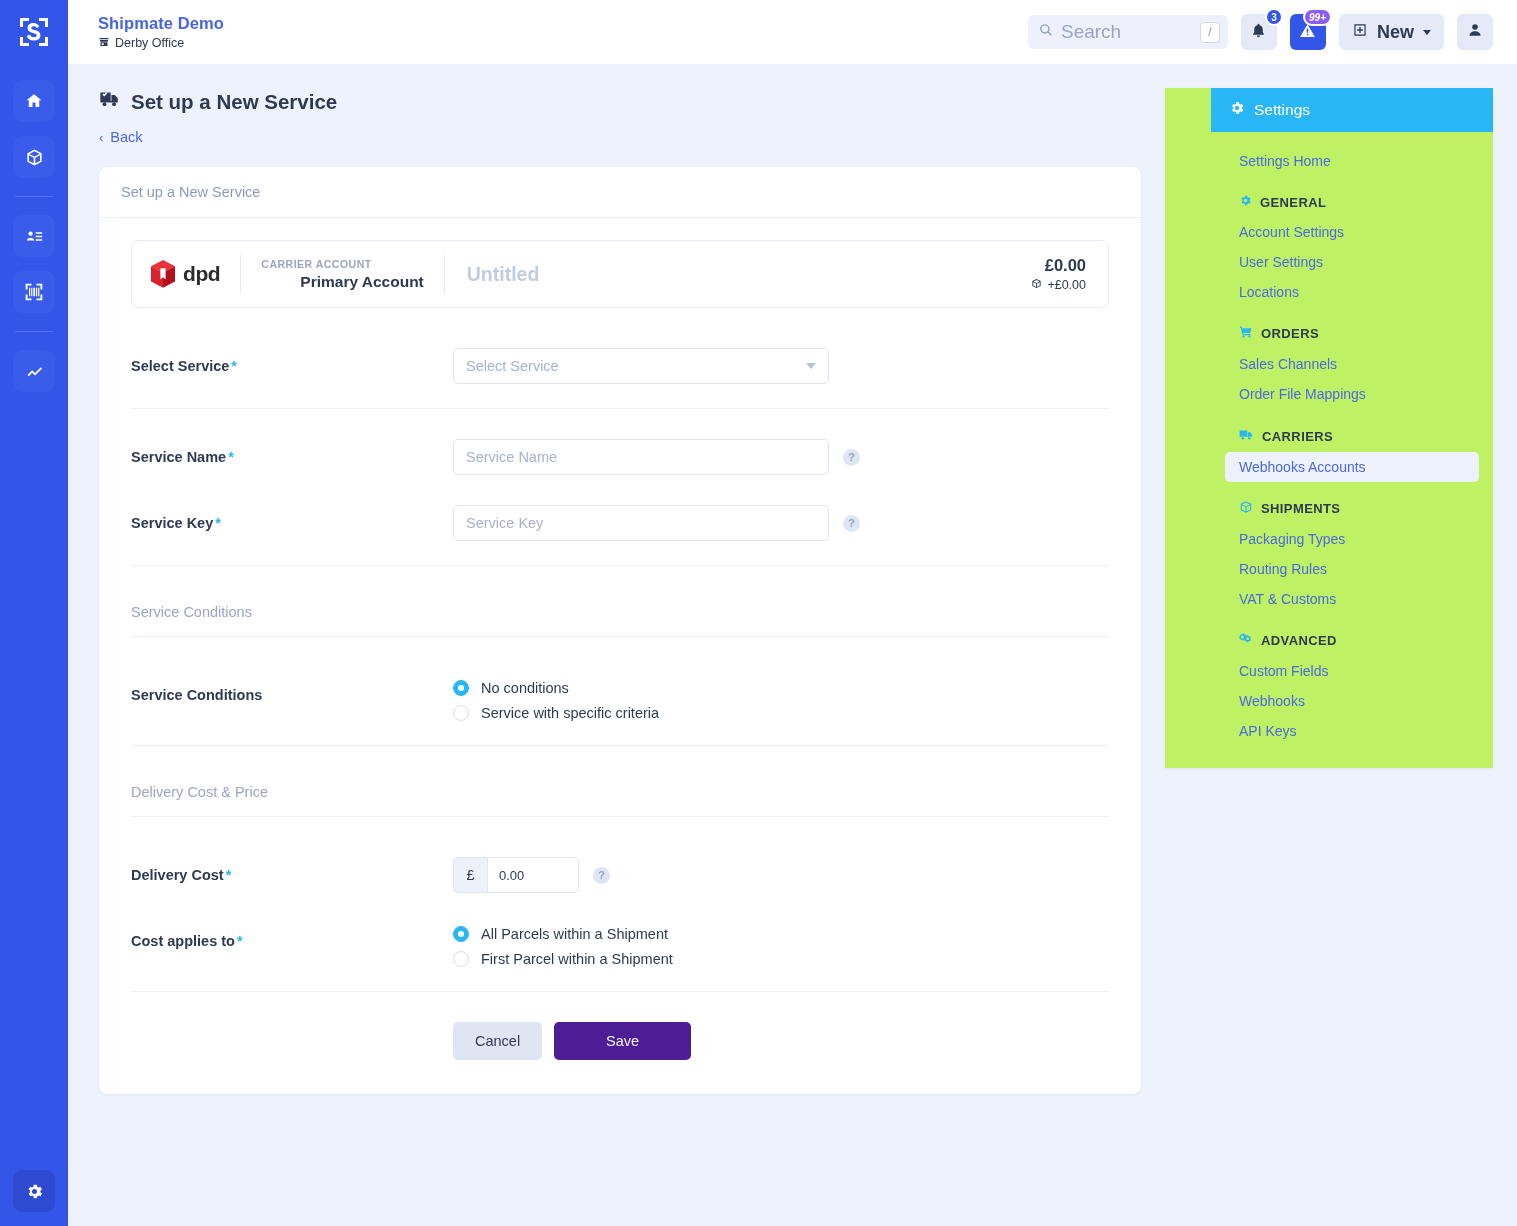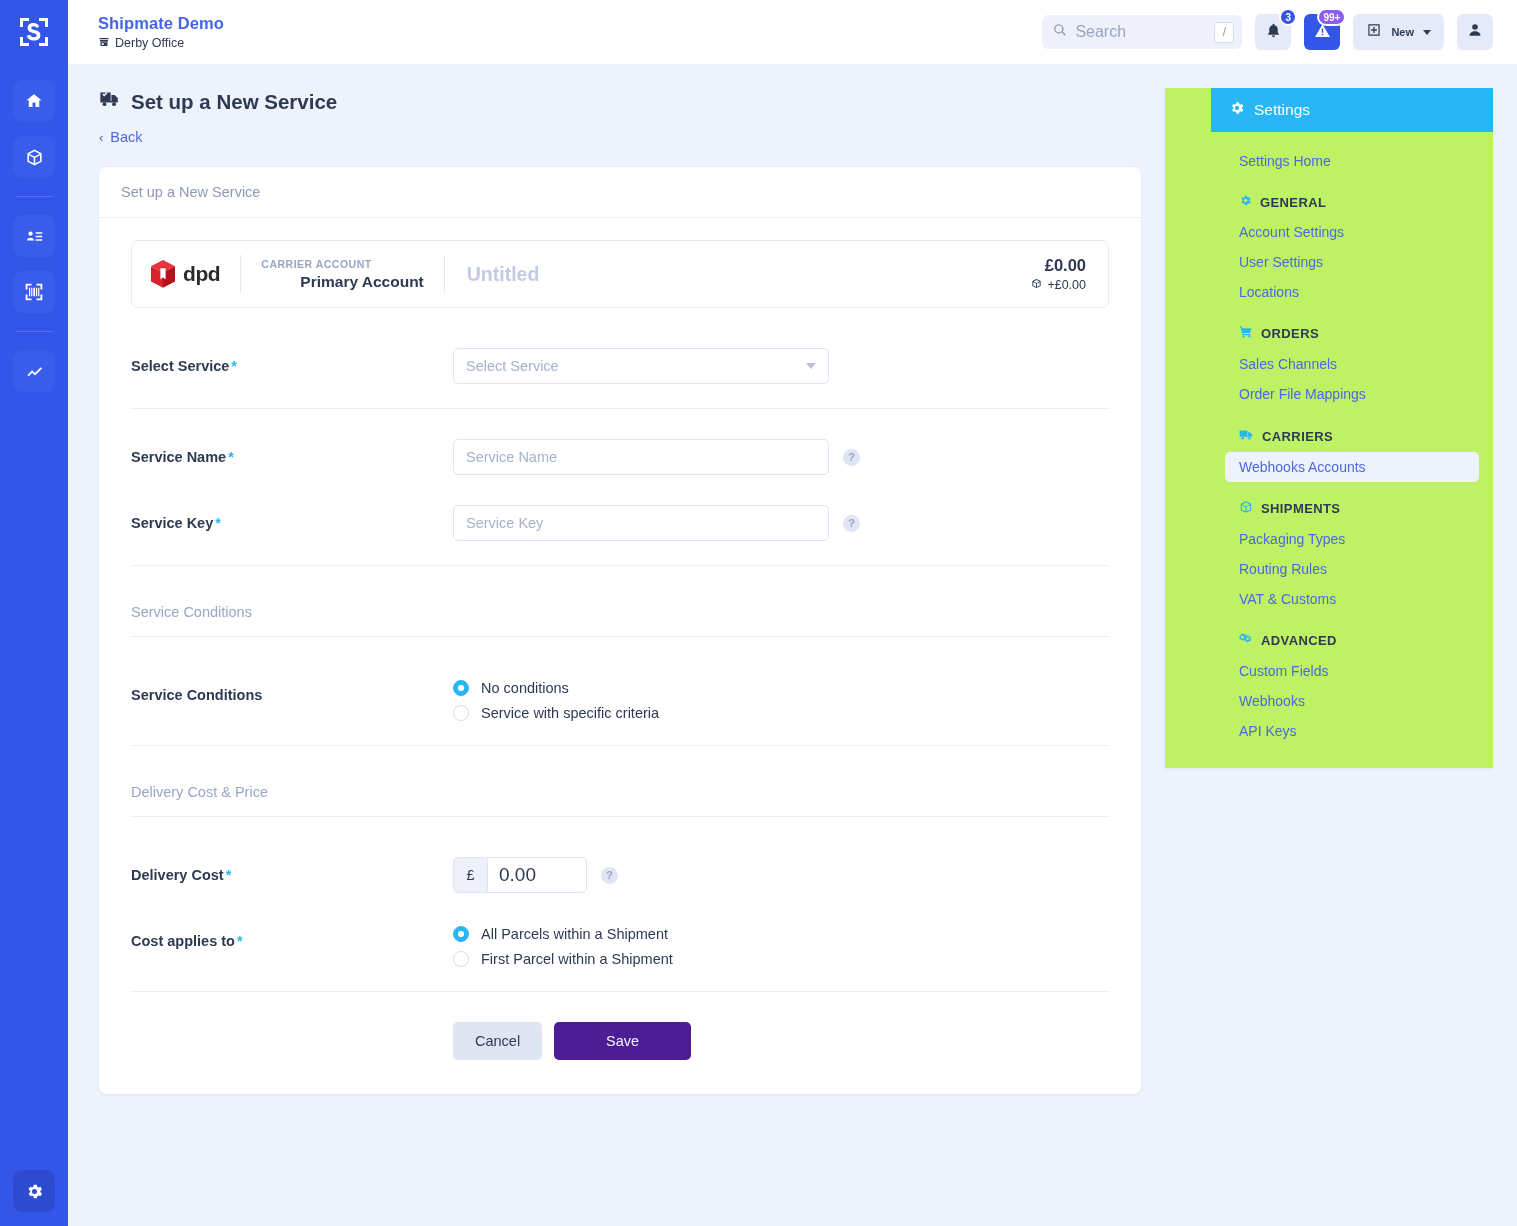--- a/index.html
+++ b/index.html
@@ -47,46 +47,46 @@
   .brand-title { color: #4664e8; font-size: 16.5px; font-weight: bold; letter-spacing: .1px; }
   .brand-sub { color: #2e3a52; font-size: 12.5px; display: flex; align-items: center; gap: 5px; margin-top: 3px; }
   .brand-sub svg { fill: #2e3a52; }
   .top-right { margin-left: auto; display: flex; align-items: center; gap: 13px; }
 
   .search {
     width: 200px; height: 34px; background: #eef1fb; border-radius: 6px;
     display: flex; align-items: center; padding: 0 8px 0 11px; gap: 8px; cursor: text;
   }
   .search svg { fill: #8f9bbb; flex: 0 0 auto; }
-  .search-text { color: #9aa4c2; font-size: 16px; flex: 1; }
+  .search-text { color: #9aa4c2; font-size: 19px; flex: 1; }
   .slash {
     width: 20px; height: 21px; border: 1px solid #d2d9ee; border-radius: 4px; background: #fff;
     color: #8b96b6; font-size: 12px; display: flex; align-items: center; justify-content: center;
   }
 
   .icon-btn {
     width: 36px; height: 36px; border-radius: 6px; background: #e6eaf8;
     display: flex; align-items: center; justify-content: center; position: relative; cursor: pointer;
   }
   .icon-btn svg { fill: #2e3a52; }
   .icon-btn.alert { background: #3355e8; }
   .icon-btn.alert svg { fill: #fff; }
   .badge {
     position: absolute; top: -6px; right: -6px; min-width: 18px; height: 18px;
     border-radius: 9px; background: #3355e8; color: #fff; font-size: 10px; font-weight: bold;
     display: flex; align-items: center; justify-content: center; padding: 0 4px;
     border: 2px solid #fff;
   }
-  .badge.red { background: #8b5cf6; }
+  .badge.red { background: #8b5cf6; font-style: italic; }
 
   .new-btn {
     height: 36px; background: #e6eaf8; border-radius: 6px; display: flex; align-items: center;
     gap: 9px; padding: 0 13px; cursor: pointer;
   }
-  .new-btn .lbl { color: #2e3a52; font-size: 11px; font-weight: bold; }
+  .new-btn .lbl { color: #2e3a52; font-size: 18px; font-weight: bold; }
   .new-btn svg { fill: #2e3a52; }
   .caret { width: 0; height: 0; border-left: 4.5px solid transparent; border-right: 4.5px solid transparent; border-top: 5px solid #2e3a52; }
 
   
   .body { flex: 1; display: flex; padding: 24px 24px 0 31px; gap: 24px; overflow: hidden; }
   .main-col { flex: 1; min-width: 0; }
   .side-col { width: 328px; flex: 0 0 328px; }
 
   .page-title {
     display: flex; align-items: center; gap: 10px;
@@ -173,22 +173,22 @@
   }
   .radio-lbl { color: #2e3a52; font-size: 14.5px; }
 
   .currency-wrap { display: flex; align-items: center; }
   .cur-prefix {
     width: 34px; height: 36px; background: #eef1fa; border: 1px solid #dfe5f4; border-right: none;
     border-radius: 5px 0 0 5px; display: flex; align-items: center; justify-content: center;
     color: #2e3a52; font-size: 14.5px;
   }
   .cur-input {
-    width: 100px; height: 36px; border: 1px solid #dfe5f4; border-radius: 0 5px 5px 0;
-    padding: 0 11px; font-size: 19px; color: #2e3a52; font-family: "Liberation Sans", sans-serif; background: #fff;
+    width: 92px; height: 36px; border: 1px solid #dfe5f4; border-radius: 0 5px 5px 0;
+    padding: 0 11px; font-size: 13px; color: #2e3a52; font-family: "Liberation Sans", sans-serif; background: #fff;
   }
 
   .actions { display: flex; gap: 12px; padding-top: 30px; padding-left: 322px; }
   .btn { height: 38px; border-radius: 5px; border: none; font-size: 14.5px; cursor: pointer;
          font-family: "Liberation Sans", sans-serif; padding: 0 22px; }
   .btn-cancel { background: #dfe5f2; color: #2e3a52; }
   .btn-save { background: #4c1d95; color: #f2f4ff; width: 137px; }
 
   
   .spanel { background: #bef264; border-radius: 0; overflow: hidden; box-shadow: 0 1px 3px rgba(40,60,120,.08); padding-left: 46px; }

